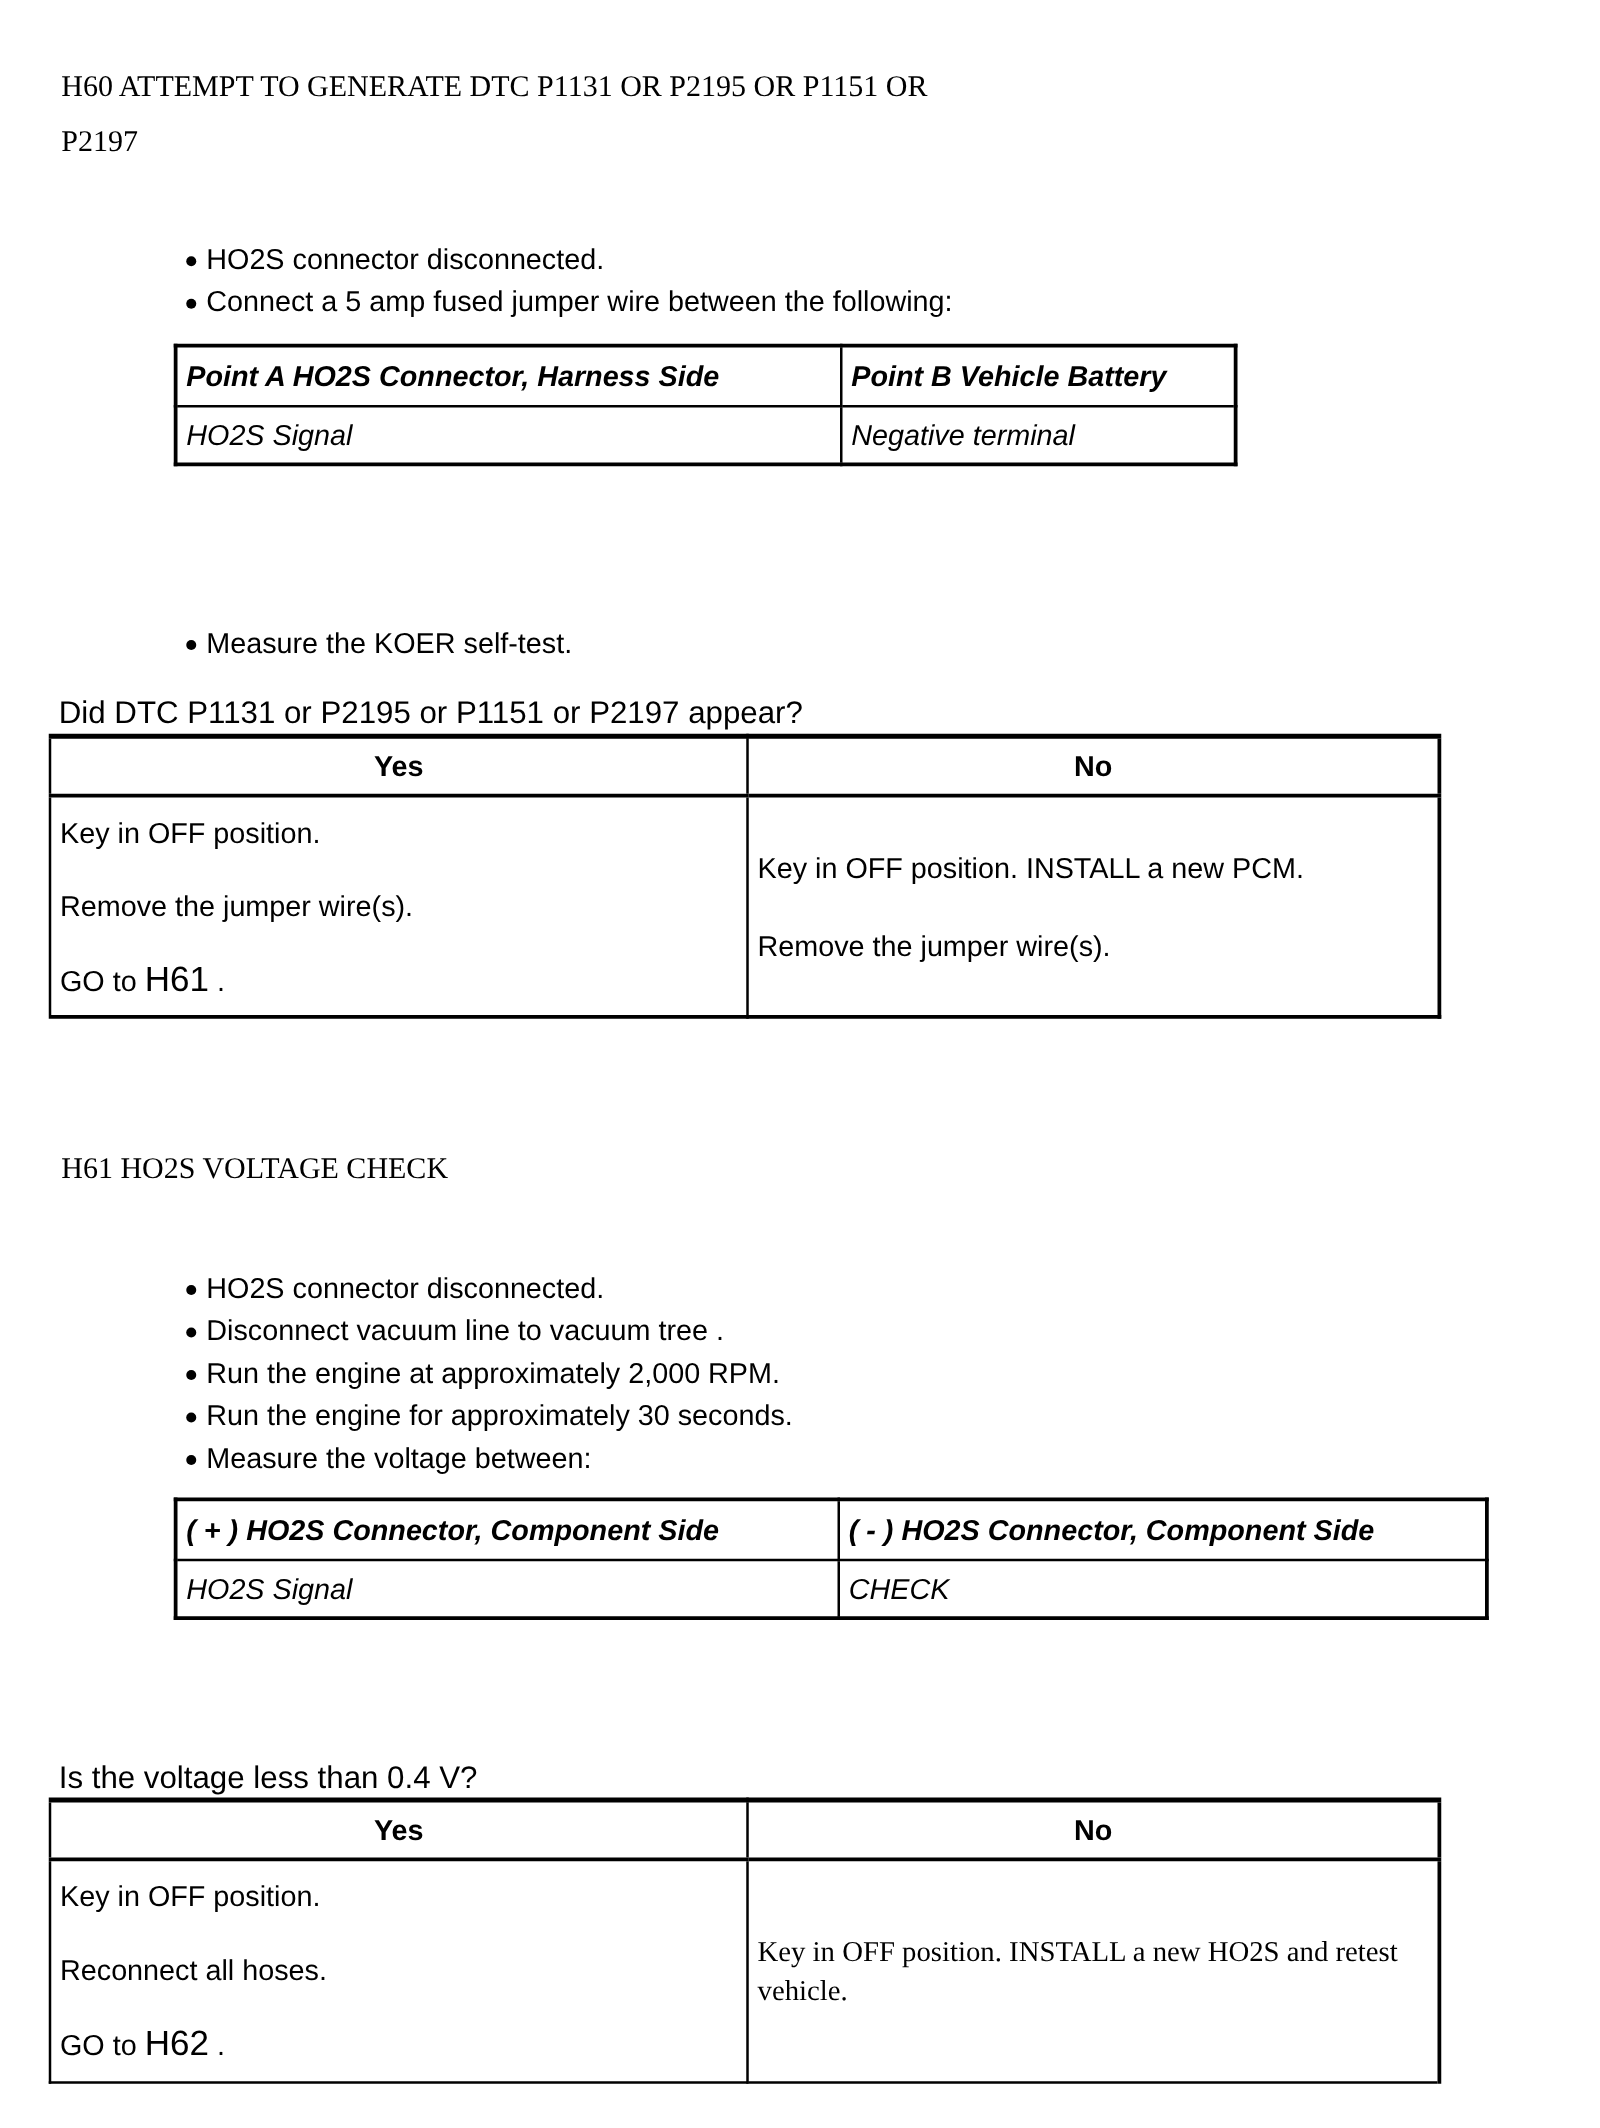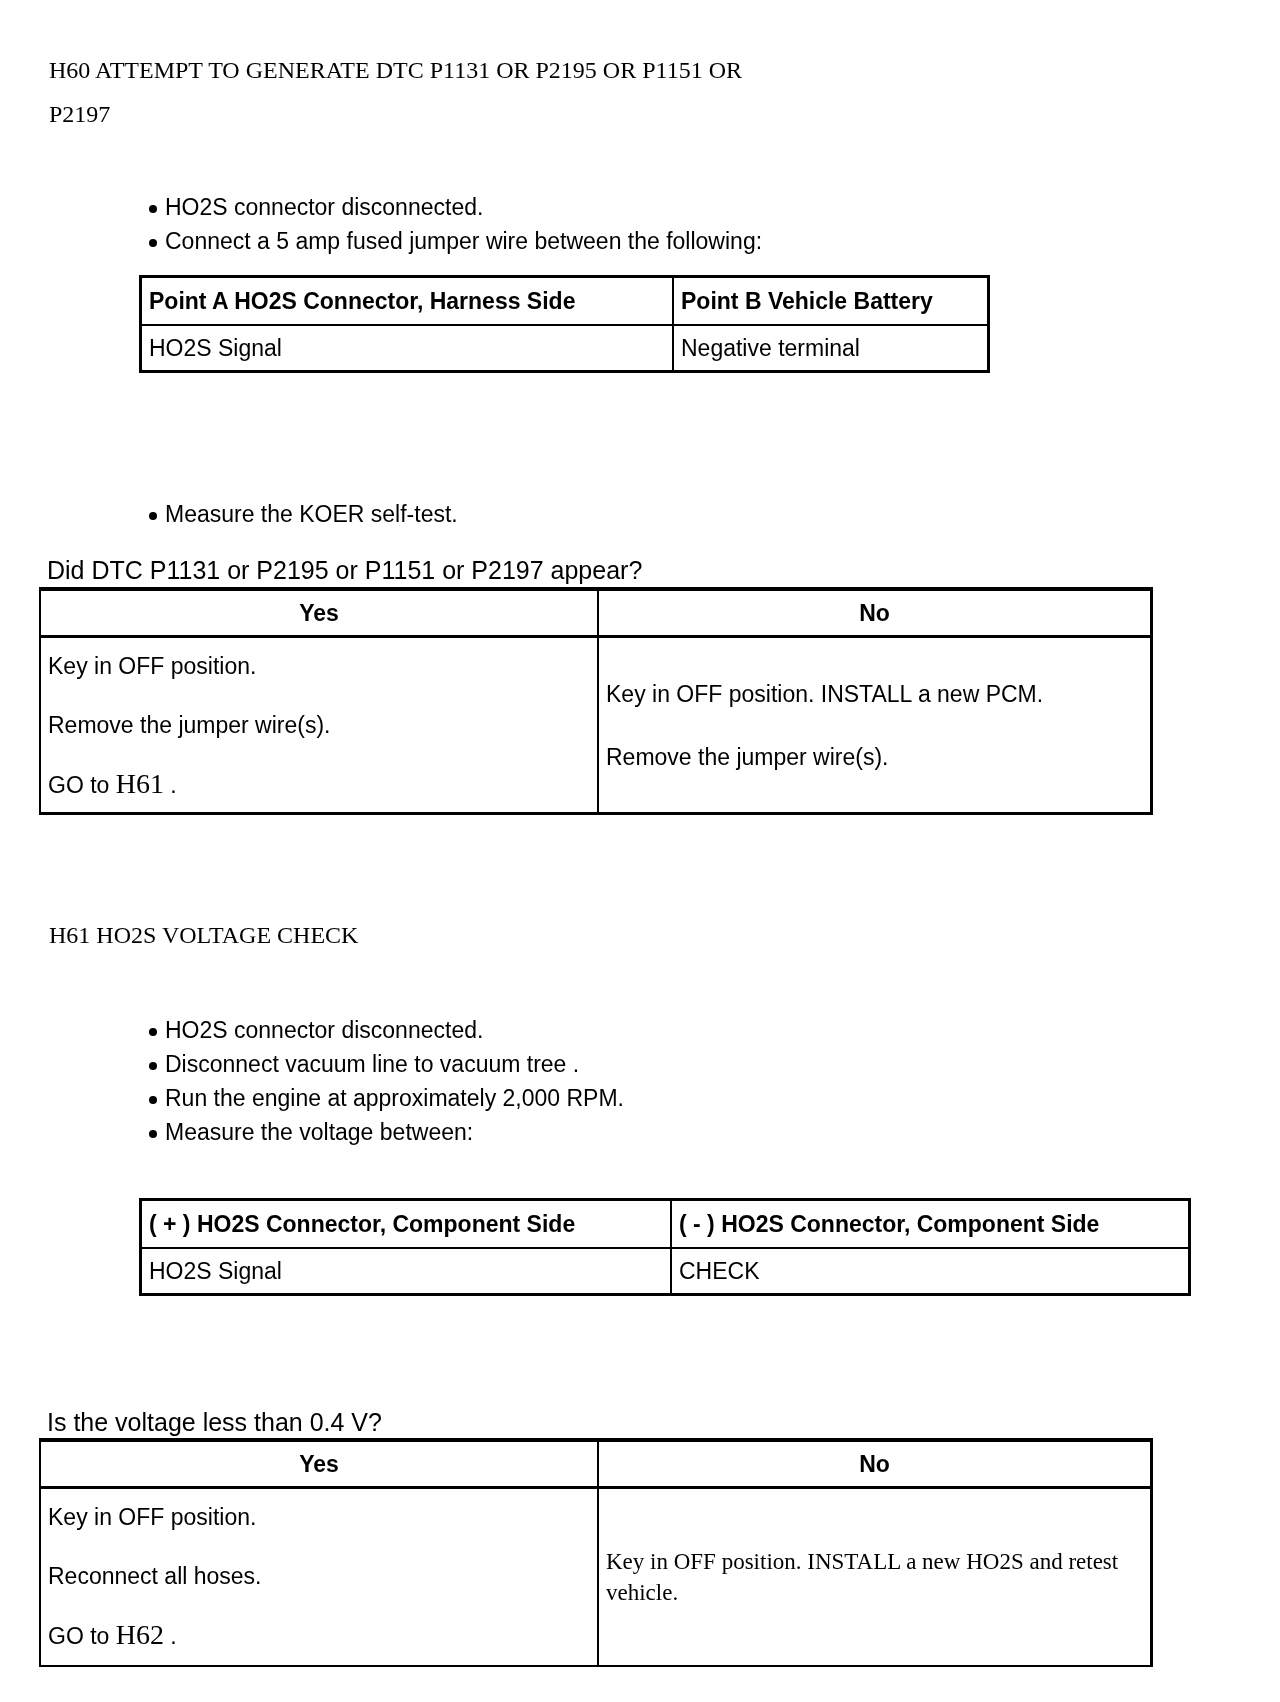--- a/index.html
+++ b/index.html
@@ -6,29 +6,29 @@
   body { width:1280px; height:1702px; position:relative; overflow:hidden; color:#000; font-family:"Liberation Sans", sans-serif; }
   .abs { position:absolute; }
   .h-title { font-family:"Liberation Serif", serif; font-weight:normal; font-size:24px; line-height:44px; margin:0; }
   .bullets { list-style:none; margin:16px; padding:0; font-size:23px; line-height:34px; }
   .bullets li { position:relative; padding-left:16px; white-space:nowrap; }
   .bullets li .dot { position:absolute; left:0; top:15px; width:8px; height:8px; border-radius:50%; background:#000; }
   table { border-collapse:collapse; position:absolute; font-size:23px; }
   td, th { border:2px solid #000; padding:0 7px; text-align:left; vertical-align:middle; }
   .conn th { font-weight:bold; height:46px; white-space:nowrap; }
   .conn td { height:44px; white-space:nowrap; }
-  .conn { border:3px solid #000; }
+  .conn { border:3px solid #000;font-style:italic; }
   .question { font-weight:normal; font-size:25px; line-height:28px; white-space:nowrap; }
   .yn { border-top:4px solid #000; border-bottom:3px solid #000; border-left:2px solid #000; border-right:3px solid #000; }
   .yn th { text-align:center; font-weight:bold; height:44px; border-bottom:3px solid #000; }
   .yn td { vertical-align:middle; }
   .yn td.yes p { margin:0; line-height:28px; }
   .yn td.yes p + p { margin-top:31px; }
   .yn td.no p { margin:0; line-height:28px; }
-  .goto-ref { font-family:Liberation Serif, serif; font-size:28px;text-align:right; }
+  .goto-ref { font-family:Liberation Sans, sans-serif; font-size:28px;text-align:right; }
 </style>
 </head>
 <body>
 
 <section>
   <h1 class="h-title abs" style="left:49px; top:48px; width:1220px;">
     <span>H60 ATTEMPT TO GENERATE DTC P1131 OR P2195 OR P1151 OR</span><br>
     <span>P2197</span>
   </h1>
 
@@ -77,20 +77,21 @@
     </table>
 </section>
 
 <section>
   <h1 class="h-title abs" style="left:49px; top:913px;">H61 HO2S VOLTAGE CHECK</h1>
 
   <ul class="bullets abs" style="left:133px; top:997px;">
     <li><span class="dot"></span><span>HO2S connector disconnected.</span></li>
     <li><span class="dot"></span><span>Disconnect vacuum line to vacuum tree .</span></li>
     <li><span class="dot"></span><span>Run the engine at approximately 2,000 RPM.</span></li>
+    <li><span class="dot"></span><span>Run the engine for approximately 30 seconds.</span></li>
     <li><span class="dot"></span><span>Measure the voltage between:</span></li>
   </ul>
 
   <table class="conn" style="left:139px; top:1198px; width:1052px;">
     <tbody>
         <tr>
       <th style="width:514px;">( + ) HO2S Connector, Component Side</th>
       <th>( - ) HO2S Connector, Component Side</th>
     </tr>
     <tr>

